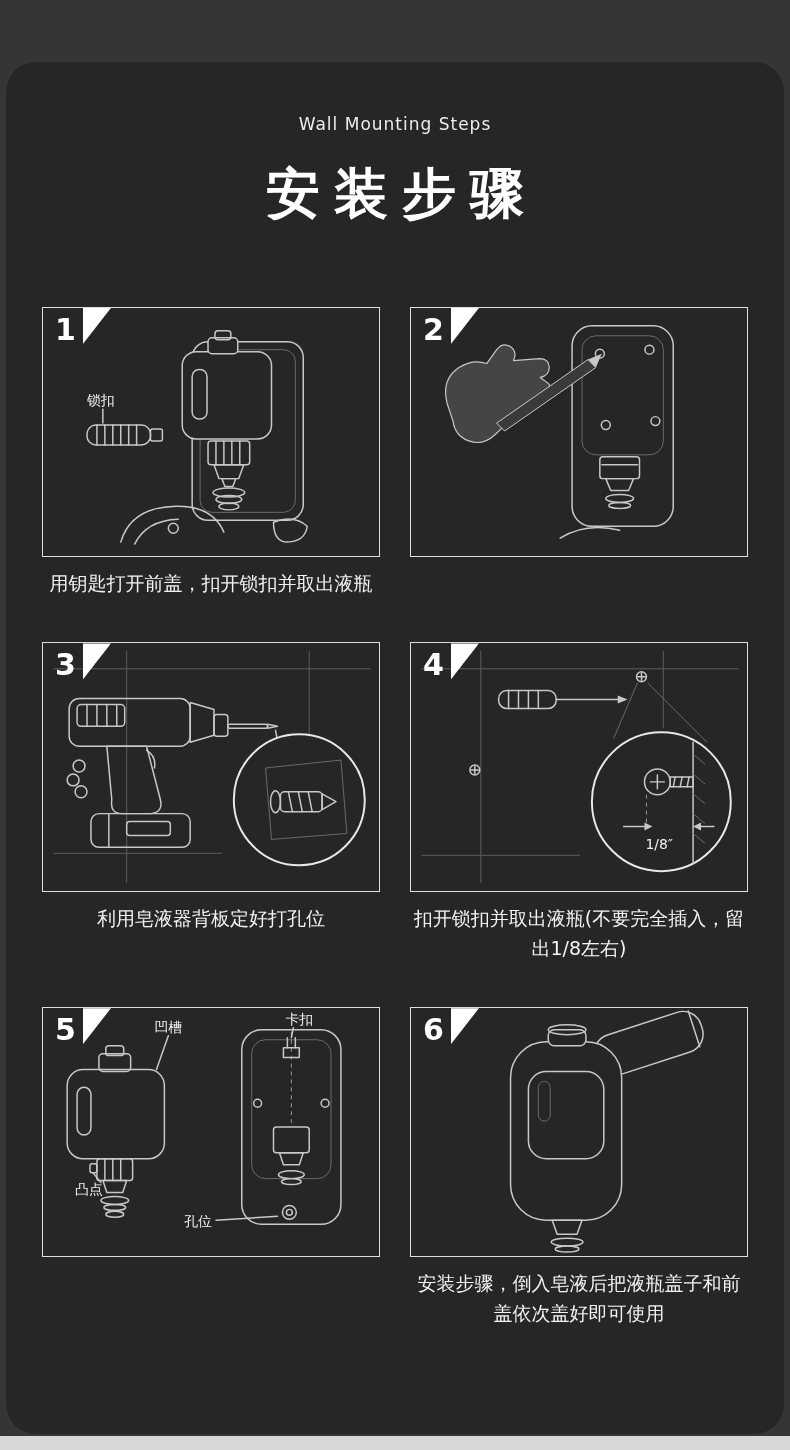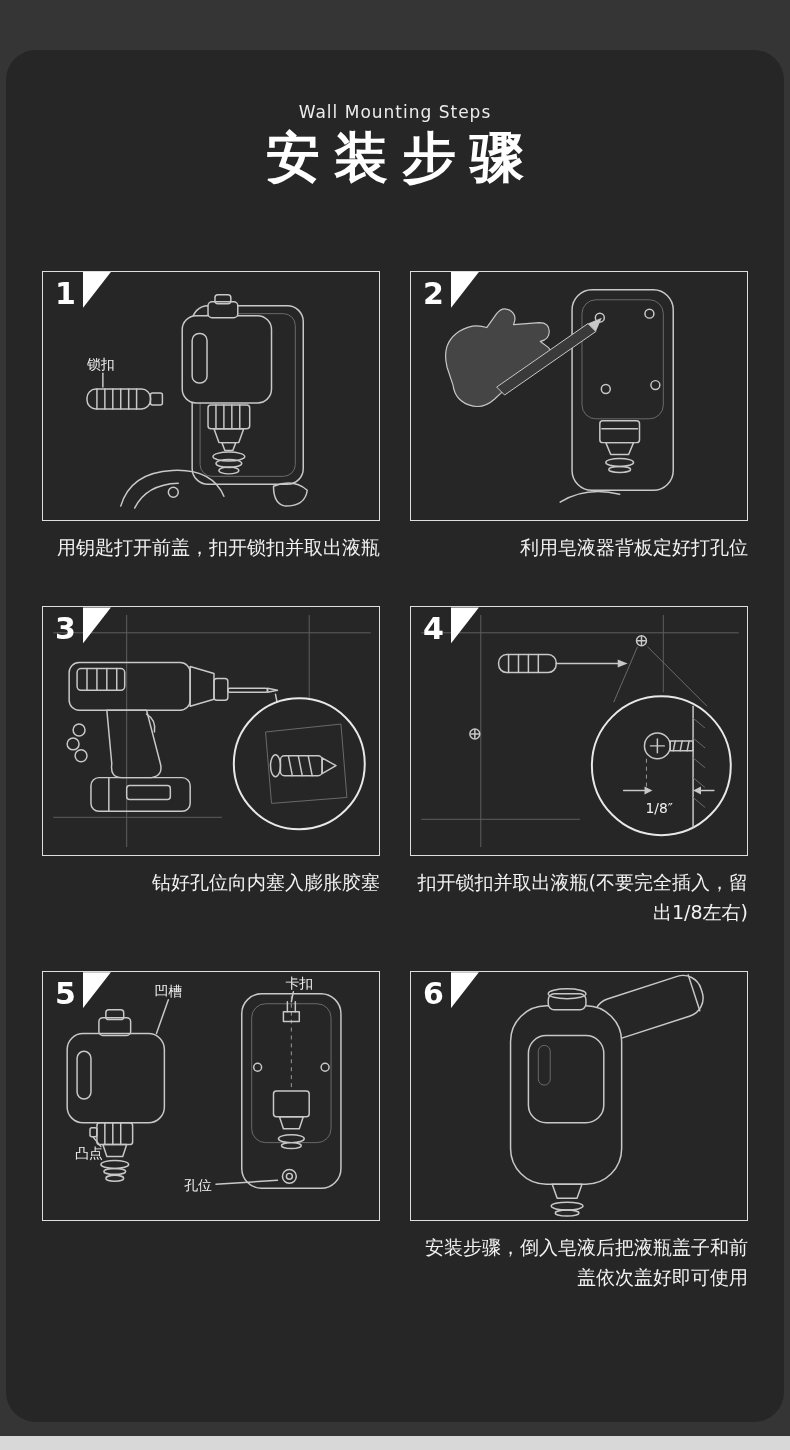--- a/index.html
+++ b/index.html
@@ -8,28 +8,28 @@
     background:#353535;
     font-family:"DejaVu Sans", sans-serif;
     position:relative;
     overflow:hidden;
   }
   .bottom-strip {
     position:absolute; left:0; bottom:0; width:100%; height:14px;
     background:#d8d8d8;
   }
   .sheet {
-    position:absolute; left:6px; top:50px; width:778px; height:1372px;
+    position:absolute; left:6px; top:62px; width:778px; height:1372px;
     background:#262626; border-radius:30px; padding-top:52px;
   }
   .header { text-align:center; color:#f5f5f5; }
   .subtitle { font-size:17px; letter-spacing:1px; color:#ececec; }
   .title {
     font-size:54px; font-weight:900; color:#ffffff;
-    letter-spacing:14px; text-indent:14px; margin-top:0;
+    letter-spacing:14px; text-indent:14px; margin-top:24px;
   }
   .grid {
     display:grid; grid-template-columns:338px 338px; column-gap:30px;
     padding:0 36px; margin-top:76px;
   }
   .step { margin-bottom:44px; }
   .panel {
     position:relative; width:338px; height:250px;
     border:1px solid #dedede; background:#262626; overflow:hidden;
   }
@@ -37,21 +37,21 @@
   .step-num {
     color:#ffffff; font-size:30px; font-weight:bold; line-height:1;
     padding:7px 7px 0 12px;
   }
   .tri {
     width:28px; height:36px; background:#ffffff;
     clip-path:polygon(0 0, 100% 0, 0 100%);
   }
   .caption {
     color:#f2f2f2; font-size:19px; line-height:1.55; margin-top:12px;
-    text-align:right;
+    text-align:center;
   }
   .panel svg { display:block; width:100%; height:100%; }
   
   .s   { stroke:#c8c8c8; fill:none; stroke-width:1.5; stroke-linejoin:round; stroke-linecap:round; }
   .sf  { stroke:#c8c8c8; fill:#262626; stroke-width:1.5; stroke-linejoin:round; }
   .faint { stroke:#6a6a6a; fill:none; stroke-width:1; }
   .grid-line { stroke:#5e5e5e; fill:none; stroke-width:1; }
   .sil { fill:#454545; stroke:#c8c8c8; stroke-width:1.2; stroke-linejoin:round; }
   .pen { fill:#3a3a3a; stroke:#c8c8c8; stroke-width:1; }
   .pentip { fill:#c8c8c8; stroke:none; }
@@ -140,21 +140,20 @@
             <ellipse cx="210" cy="199" rx="11" ry="3" class="s"></ellipse>
             <path d="M150,232 q26,-16 60,-8" class="s"></path>
           </g>
           <path class="sil" d="M36,96 q-6,-24 12,-36 q14,-9 28,-4 l10,-14 q6,-8 14,-3 q7,5 3,14 l26,-2 q10,0 10,9 q0,8 -9,10 l8,6 q6,6 0,12 q-5,5 -12,2 q2,8 -6,12 q-20,10 -36,26 q-12,11 -26,6 q-14,-5 -16,-20 z"></path>
           <g>
             <polygon points="86,116 178,52 186,60 94,124" class="pen"></polygon>
             <polygon points="178,52 192,46 186,60" class="pentip"></polygon>
           </g>
         </svg>
       </div>
-      <div class="caption">利用皂液器背板定好打孔位</div>
     </div>
 
     <div class="step">
       <div class="panel">
         <div class="corner">
           <span class="step-num">3</span>
           <span class="tri"></span>
         </div>
         <svg viewBox="0 0 338 250">
           <g>
@@ -189,21 +188,21 @@
             <polygon points="224,126 300,118 306,192 230,198" class="faint"></polygon>
             <ellipse cx="234" cy="160" rx="5" ry="11" class="s"></ellipse>
             <rect x="239" y="150" width="42" height="20" rx="4" class="s"></rect>
             <line x1="247" y1="150" x2="251" y2="170" class="s"></line>
             <line x1="257" y1="150" x2="261" y2="170" class="s"></line>
             <line x1="267" y1="150" x2="271" y2="170" class="s"></line>
             <path d="M281,152 l14,8 -14,8 z" class="s"></path>
           </g>
         </svg>
       </div>
-      <div class="caption">钻好孔位向内塞入膨胀胶塞</div>
+      <div class="caption">利用皂液器背板定好打孔位</div>
     </div>
 
     <div class="step">
       <div class="panel">
         <div class="corner">
           <span class="step-num">4</span>
           <span class="tri"></span>
         </div>
         <svg viewBox="0 0 338 250">
           <g>

